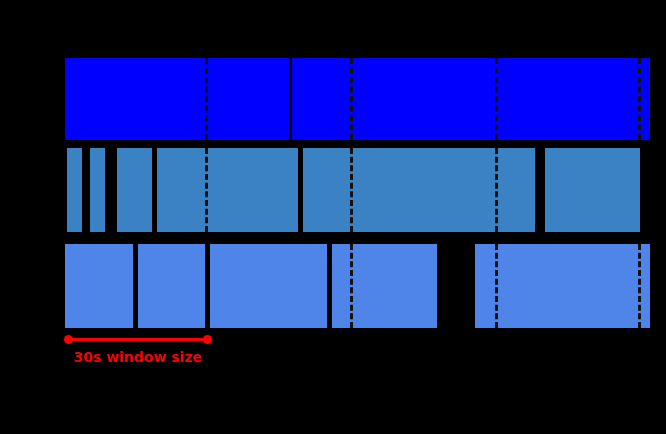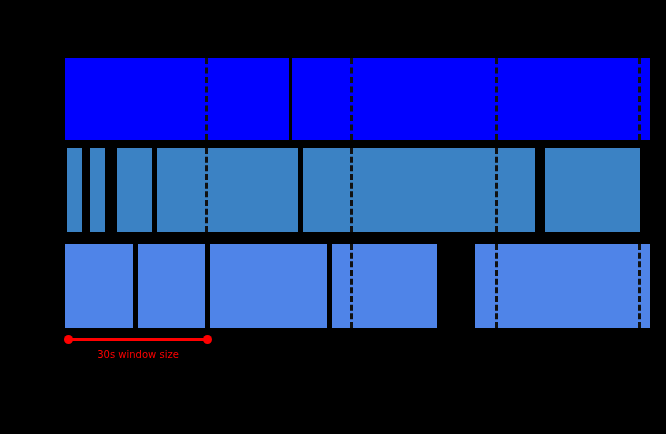--- a/index.html
+++ b/index.html
@@ -39,22 +39,22 @@
   .annot-dot {
     position: absolute;
     width: 9px;
     height: 9px;
     border-radius: 50%;
     background: #FF0000;
   }
   .annot-label {
     position: absolute;
     color: #FF0000;
-    font-size: 10px;
-    font-weight: normal;
+    font-size: 14px;
+    font-weight: bold;
     white-space: nowrap;
     font-family: "DejaVu Sans", "Liberation Sans", sans-serif;
   }
 </style>
 </head>
 <body>
 
 <div id="stage">
   <div id="rows-host">
       <div class="row" style="left: 0px; top: 0px; width: 666px; height: 434px;">

